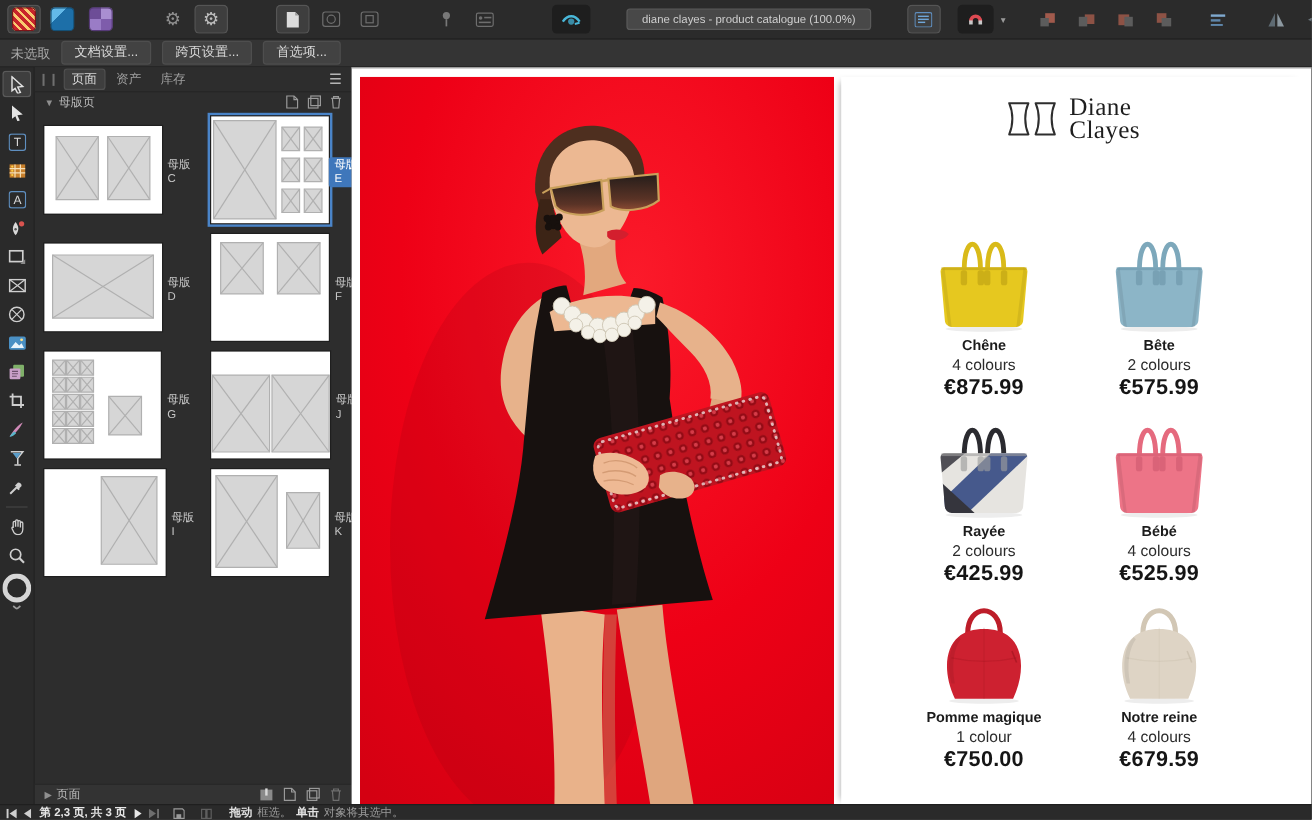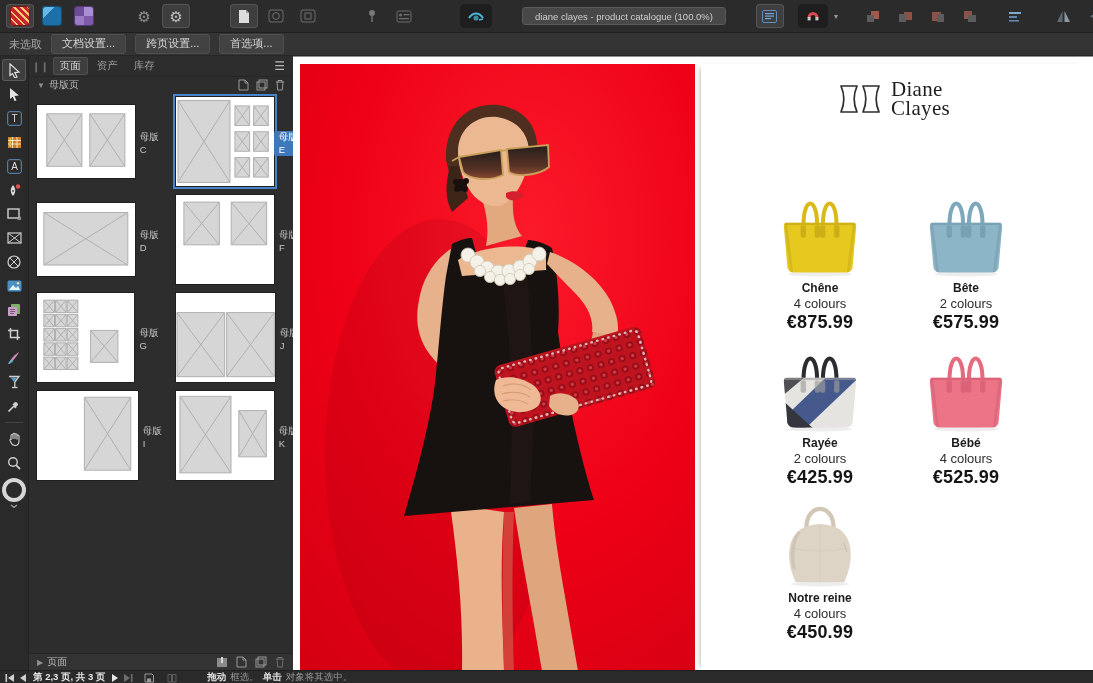--- a/index.html
+++ b/index.html
@@ -82,21 +82,21 @@
   .product svg{width:110px;height:97px;display:block;}
   .p-name{font-size:12px;font-weight:bold;color:#1c1c1c;margin-top:2px;}
   .p-colours{font-size:13px;color:#2c2c2c;margin-top:1px;}
   .p-price{font-size:18px;font-weight:bold;color:#151515;margin-top:1px;letter-spacing:.2px;}
 
   
   #status-bar{position:absolute;left:0;top:670px;width:1093px;height:13px;background:#2a2a2a;
     border-top:1px solid #1f1f1f;display:flex;align-items:center;font-size:9.5px;color:#9a9a9a;}
   #status-bar .nav{display:flex;align-items:center;gap:5px;margin-left:5px;}
   .pg-info{color:#e6e6e6;font-weight:bold;margin:0 2px;}
-  .hint{margin-left:30px;display:flex;gap:4px;align-items:center;}
+  .hint{margin-left:14px;display:flex;gap:4px;align-items:center;}
   .hint b{color:#e3e3e3;}
 </style>
 </head>
 <body>
 
 <div id="app">
 
   <header id="top-toolbar">
     <div class="tb-group" style="margin-left:6px">
       <div class="tb-btn active">
@@ -812,31 +812,47 @@
   </svg>
               </div>
     <div class="p-name">Bébé</div>
     <div class="p-colours">4 colours</div>
     <div class="p-price">€525.99</div>
             </div>
             <div class="product">
               <div>
                 <svg viewBox="0 0 100 100">
     <ellipse cx="50" cy="95" rx="30" ry="2.4" fill="#ededed"></ellipse>
+    <path d="M36,37 C36,11 64,11 64,37" fill="none" stroke="#bd1d29" stroke-width="4.4" stroke-linecap="round"></path>
+    <path d="M25,93 C15,72 16,50 28,40 C38,31 62,31 72,40 C84,50 85,72 75,93 Z" fill="#cd2130"></path>
+    <path d="M50,32 V93" stroke="#9e141f" stroke-width="1" opacity="0.25"></path>
+    <path d="M22,58 Q50,64 78,58" fill="none" stroke="#9e141f" stroke-width="1" opacity="0.3"></path>
+    <path d="M28,40 C20,48 18,64 22,80 L25,80 C22,64 24,50 30,42 Z" fill="#000" opacity="0.07"></path>
+    <path d="M74,52 l4,10" stroke="#9e141f" stroke-width="1.4" opacity="0.6"></path>
+  </svg>
+              </div>
+    <div class="p-name">Pomme magique</div>
+    <div class="p-colours">1 colour</div>
+    <div class="p-price">€750.00</div>
+            </div>
+            <div class="product">
+              <div>
+                <svg viewBox="0 0 100 100">
+    <ellipse cx="50" cy="95" rx="30" ry="2.4" fill="#ededed"></ellipse>
     <path d="M36,37 C36,11 64,11 64,37" fill="none" stroke="#d2c7b5" stroke-width="4.4" stroke-linecap="round"></path>
     <path d="M25,93 C15,72 16,50 28,40 C38,31 62,31 72,40 C84,50 85,72 75,93 Z" fill="#ded4c5"></path>
     <path d="M50,32 V93" stroke="#c4b9a6" stroke-width="1" opacity="0.25"></path>
     <path d="M22,58 Q50,64 78,58" fill="none" stroke="#c4b9a6" stroke-width="1" opacity="0.3"></path>
     <path d="M28,40 C20,48 18,64 22,80 L25,80 C22,64 24,50 30,42 Z" fill="#000" opacity="0.07"></path>
     <path d="M74,52 l4,10" stroke="#c4b9a6" stroke-width="1.4" opacity="0.6"></path>
   </svg>
               </div>
     <div class="p-name">Notre reine</div>
     <div class="p-colours">4 colours</div>
-    <div class="p-price">€450.99</div>
+    <div class="p-price">€679.59</div>
             </div>
           </div>
       </div>
     </main>
   </div>
 
   <footer id="status-bar">
     <span class="nav">
       <svg width="9" height="8" viewBox="0 0 9 8">
           <rect x="0.5" y="0" width="1.6" height="8" fill="#cfcfcf"></rect>

